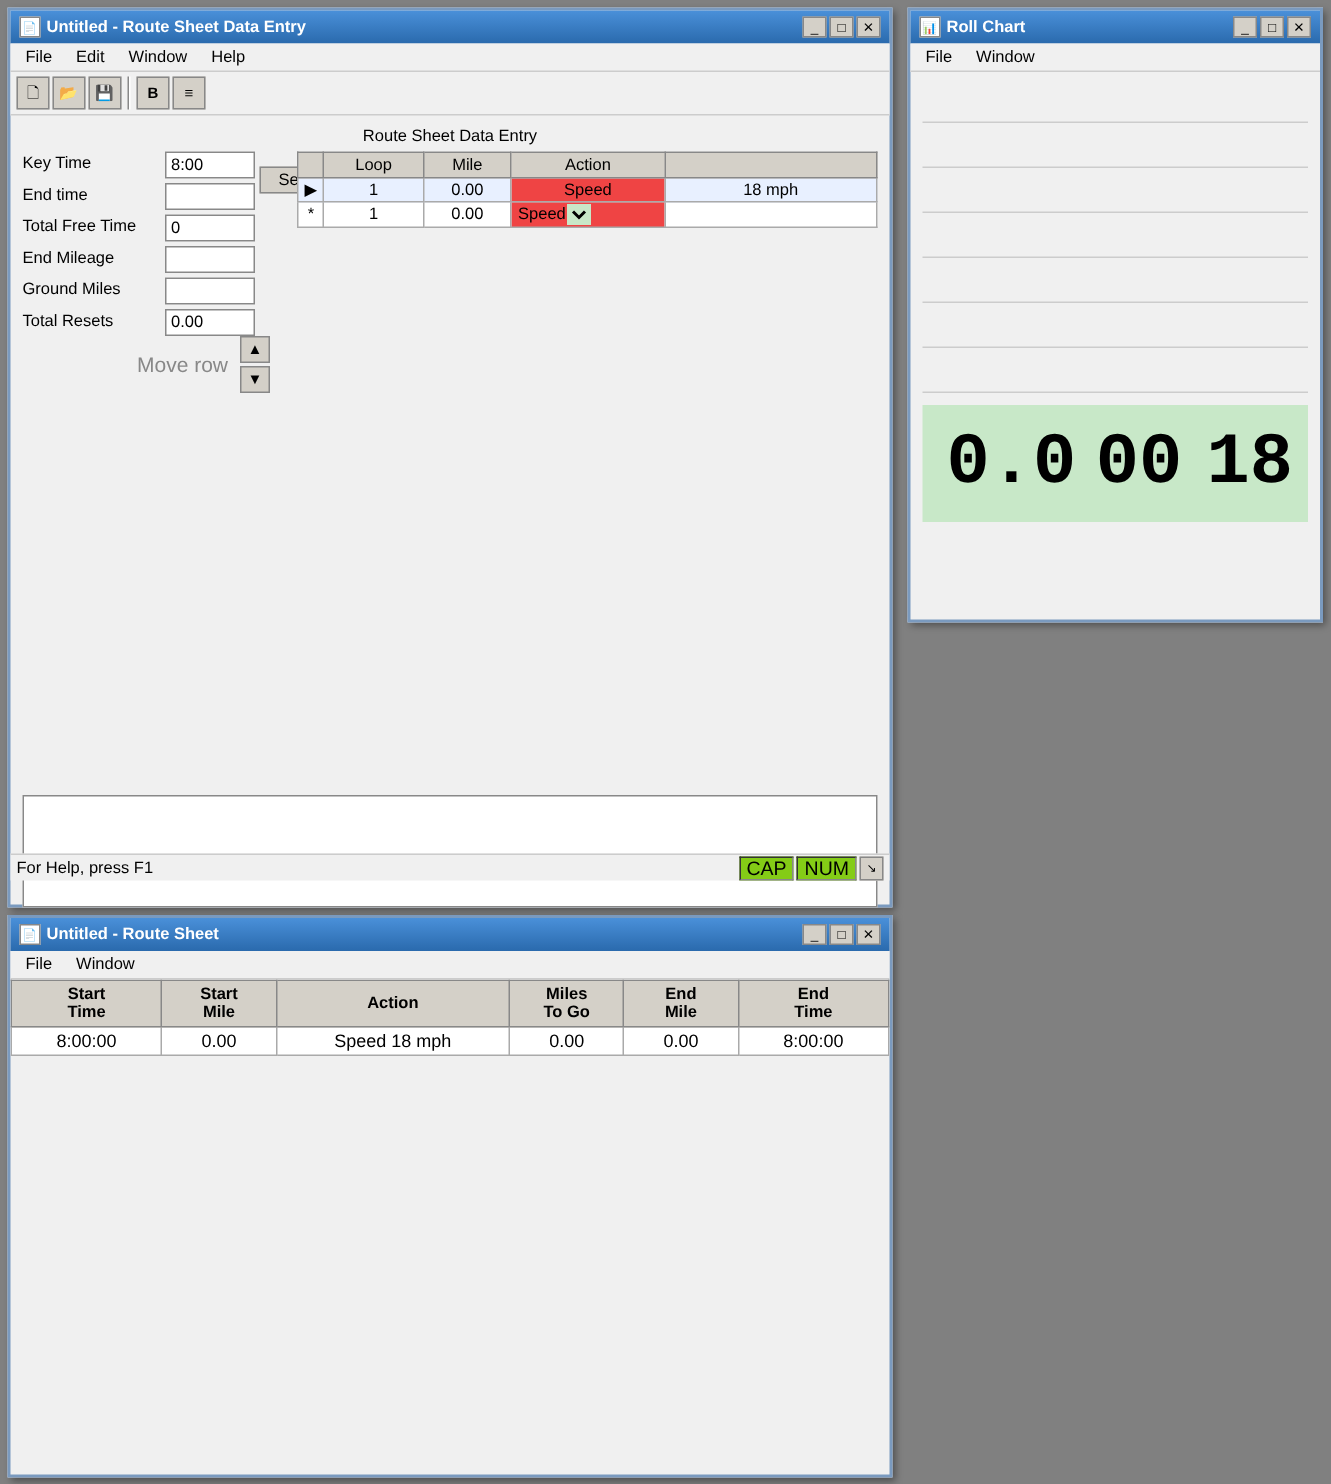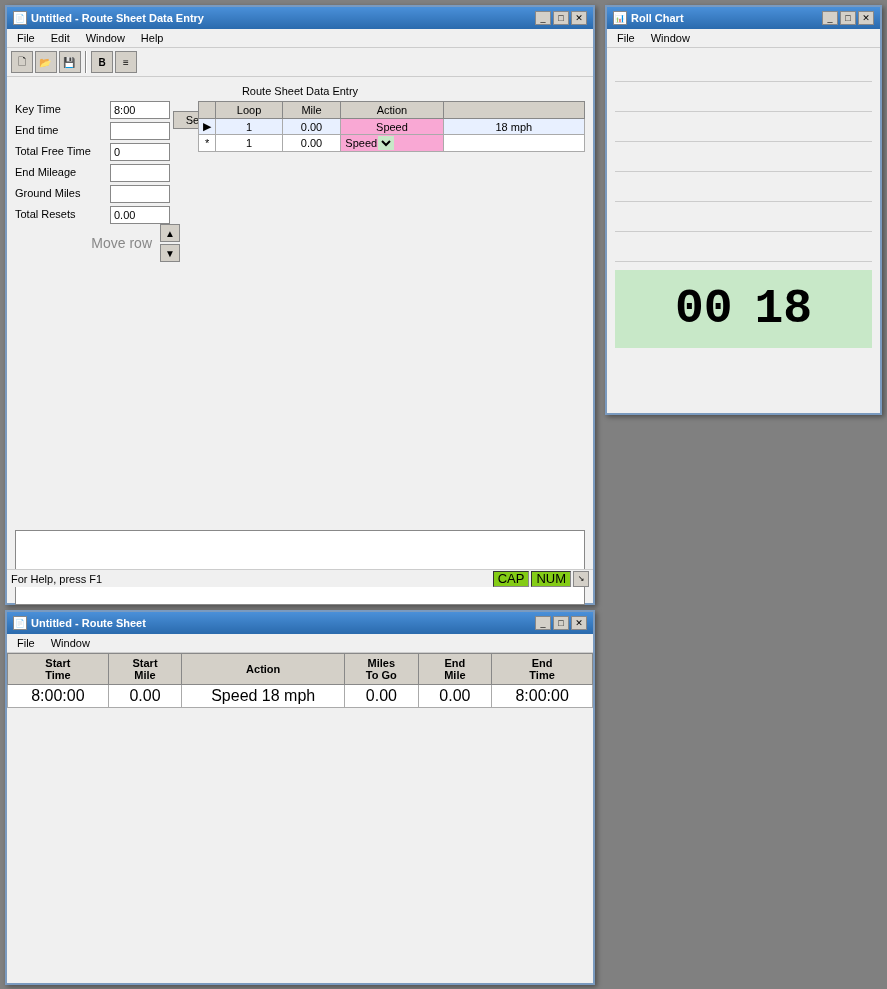--- a/index.html
+++ b/index.html
@@ -206,21 +206,21 @@
       color: #000;
       width: 14px;
     }
 
     .row-star {
       font-size: 10px;
       width: 14px;
     }
 
     .speed-cell {
-      background: #f9a8d4;
+      background: #ef4444;
       text-align: center;
     }
 
     .speed-dropdown {
       display: flex;
       align-items: center;
       gap: 1px;
     }
 
     .speed-select {
@@ -365,21 +365,21 @@
       border: 1px solid #888;
       padding: 3px 6px;
       font-size: 11px;
       font-weight: bold;
       text-align: center;
     }
 
     .route-table td {
       border: 1px solid #aaa;
       padding: 2px 14px;
-      font-size: 16px;
+      font-size: 12px;
       text-align: center;
     }
 
     .table-area {
       overflow: auto;
       height: calc(100% - 55px);
     }
 
     .move-row-label {
       font-size: 14px;
@@ -536,20 +536,21 @@
     <div class="roll-line" style="height:30px; border-bottom:1px solid #ccc;"></div>
     <div class="roll-line" style="height:30px; border-bottom:1px solid #ccc;"></div>
     <div class="roll-line" style="height:30px; border-bottom:1px solid #ccc;"></div>
     <div class="roll-line" style="height:30px; border-bottom:1px solid #ccc;"></div>
     <div class="roll-line" style="height:30px; border-bottom:1px solid #ccc;"></div>
     <div class="roll-line" style="height:30px; border-bottom:1px solid #ccc;"></div>
     <div class="roll-line" style="height:30px; border-bottom:1px solid #ccc;"></div>
   </div>
 
   <div class="roll-display">
+    <div class="roll-num">0.0</div>
     <div class="roll-num" style="min-width:50px;">00</div>
     <div class="roll-num" style="min-width:50px;">18</div>
   </div>
 </div>
 
 <div class="window" id="window-route">
   <div class="title-bar">
     <div class="title-bar-left">
       <div class="title-bar-icon">📄</div>
       <span>Untitled - Route Sheet</span>

